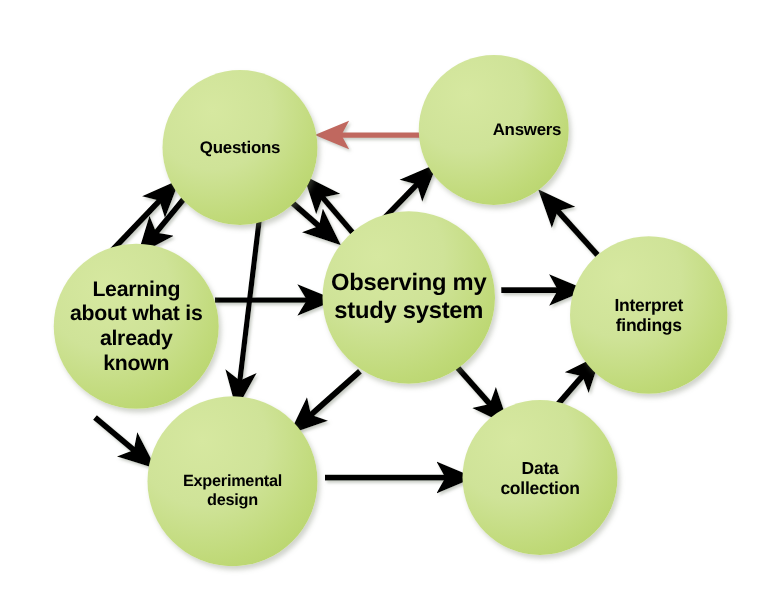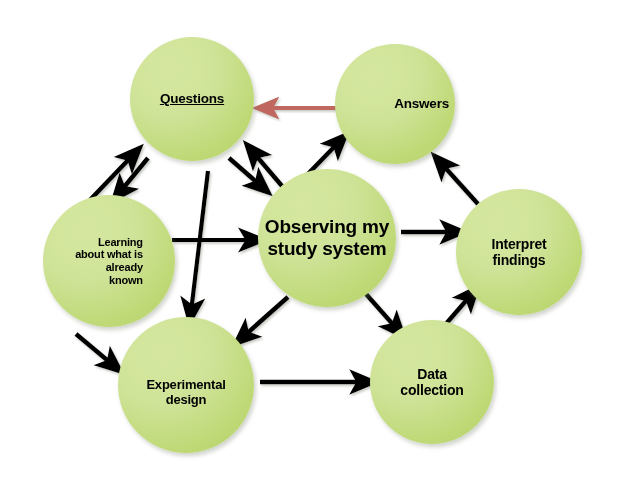--- a/index.html
+++ b/index.html
@@ -43,21 +43,21 @@
     font-weight: bold;
     color: #000000;
     line-height: 1.16;
     letter-spacing: -0.2px;
     white-space: pre-line;
     padding: 0 6px;
   }
   .n-questions .node-label { font-size: 13.5px; }
   .n-answers .node-label { font-size: 13.5px; }
   .n-observing .node-label { font-size: 19px; }
-  .n-learning .node-label { font-size: 11px; text-align: right; }
+  .n-learning .node-label { font-size: 17px; }
   .n-interpret .node-label { font-size: 14px; }
   .n-experimental .node-label { font-size: 13px; margin-top: 14px; }
   .n-datacollection .node-label { font-size: 14px; }
 </style>
 </head>
 <body>
 
 <div id="diagram-canvas">
 
   <svg id="arrow-layer" viewBox="0 0 625 482" xmlns="http://www.w3.org/2000/svg">
@@ -103,21 +103,21 @@
       <line x1="366" y1="294" x2="397" y2="329" stroke="#000000" stroke-width="4.6" marker-end="url(#ah-black)"></line>
 
       <line x1="401" y1="232" x2="454" y2="232" stroke="#000000" stroke-width="4.6" marker-end="url(#ah-black)"></line>
 
       <line x1="432" y1="340" x2="471" y2="295" stroke="#000000" stroke-width="4.6" marker-end="url(#ah-black)"></line>
 
       <line x1="260" y1="382" x2="364" y2="382" stroke="#000000" stroke-width="4.6" marker-end="url(#ah-black)"></line>
     </g>
   </svg>
 
-  <div class="node n-questions" style="left:130px; top:37px; width:124px; height:124px;text-decoration:underline;">
+  <div class="node n-questions" style="left:130px; top:56px; width:124px; height:124px;">
     <span class="node-label">Questions</span>
   </div>
 
   <div class="node n-answers" style="left:335px; top:44px; width:120px; height:120px;justify-content:flex-end;">
     <span class="node-label">Answers</span>
   </div>
 
   <div class="node n-observing" style="left:258px; top:169px; width:138px; height:138px;">
     <span class="node-label">Observing my
 study system</span>

